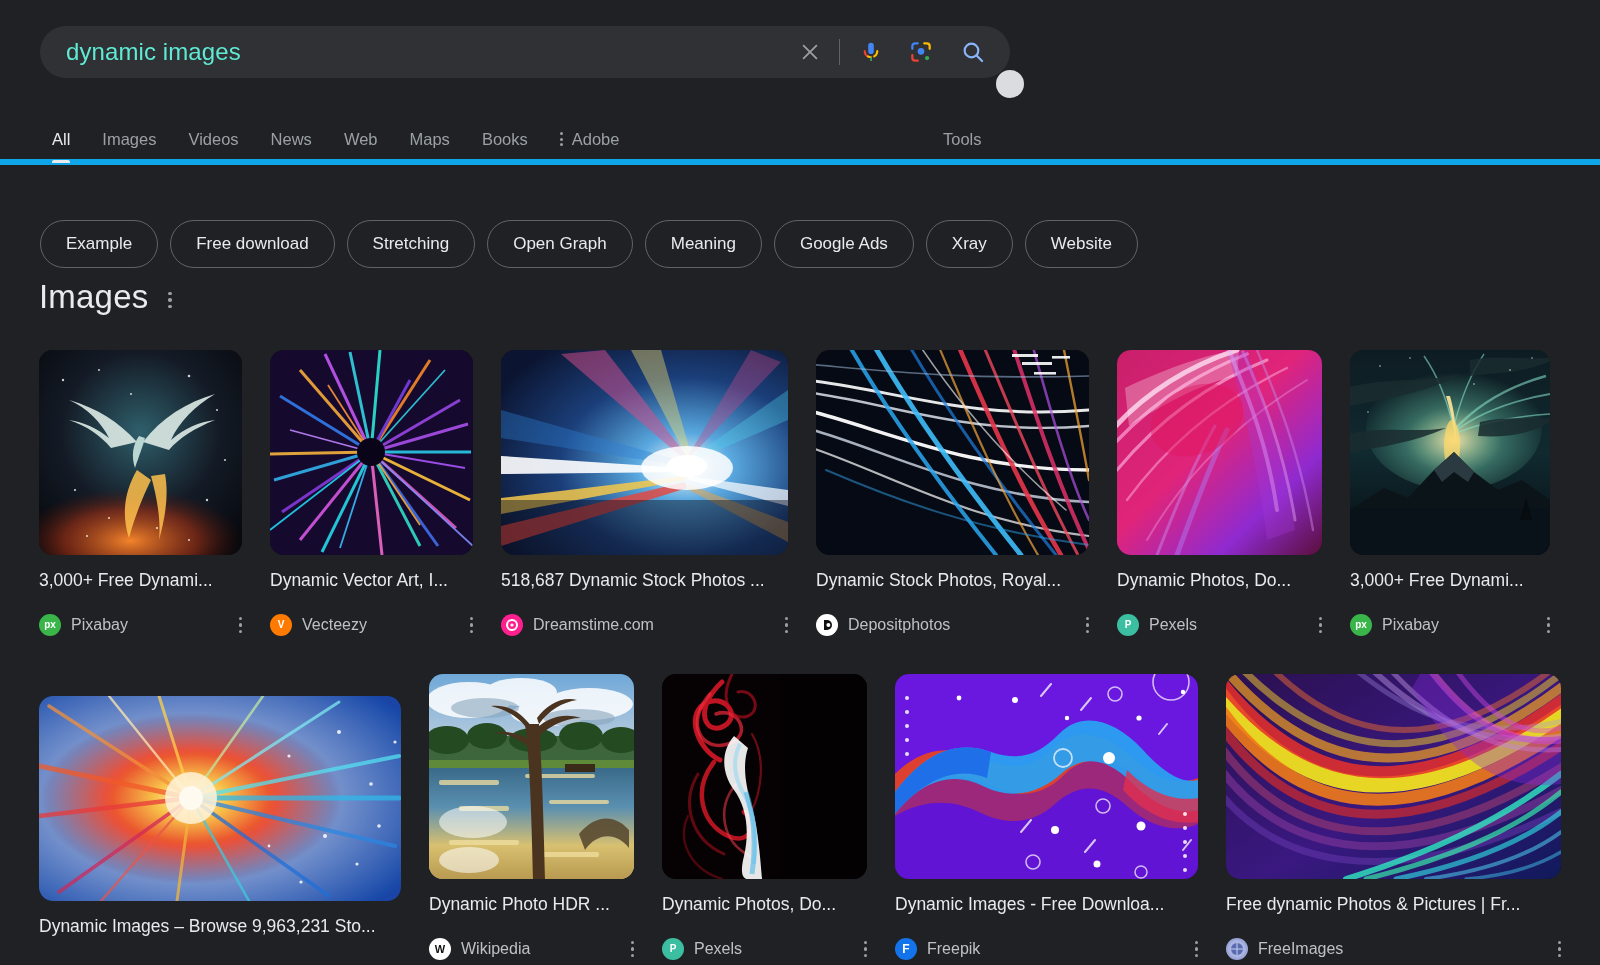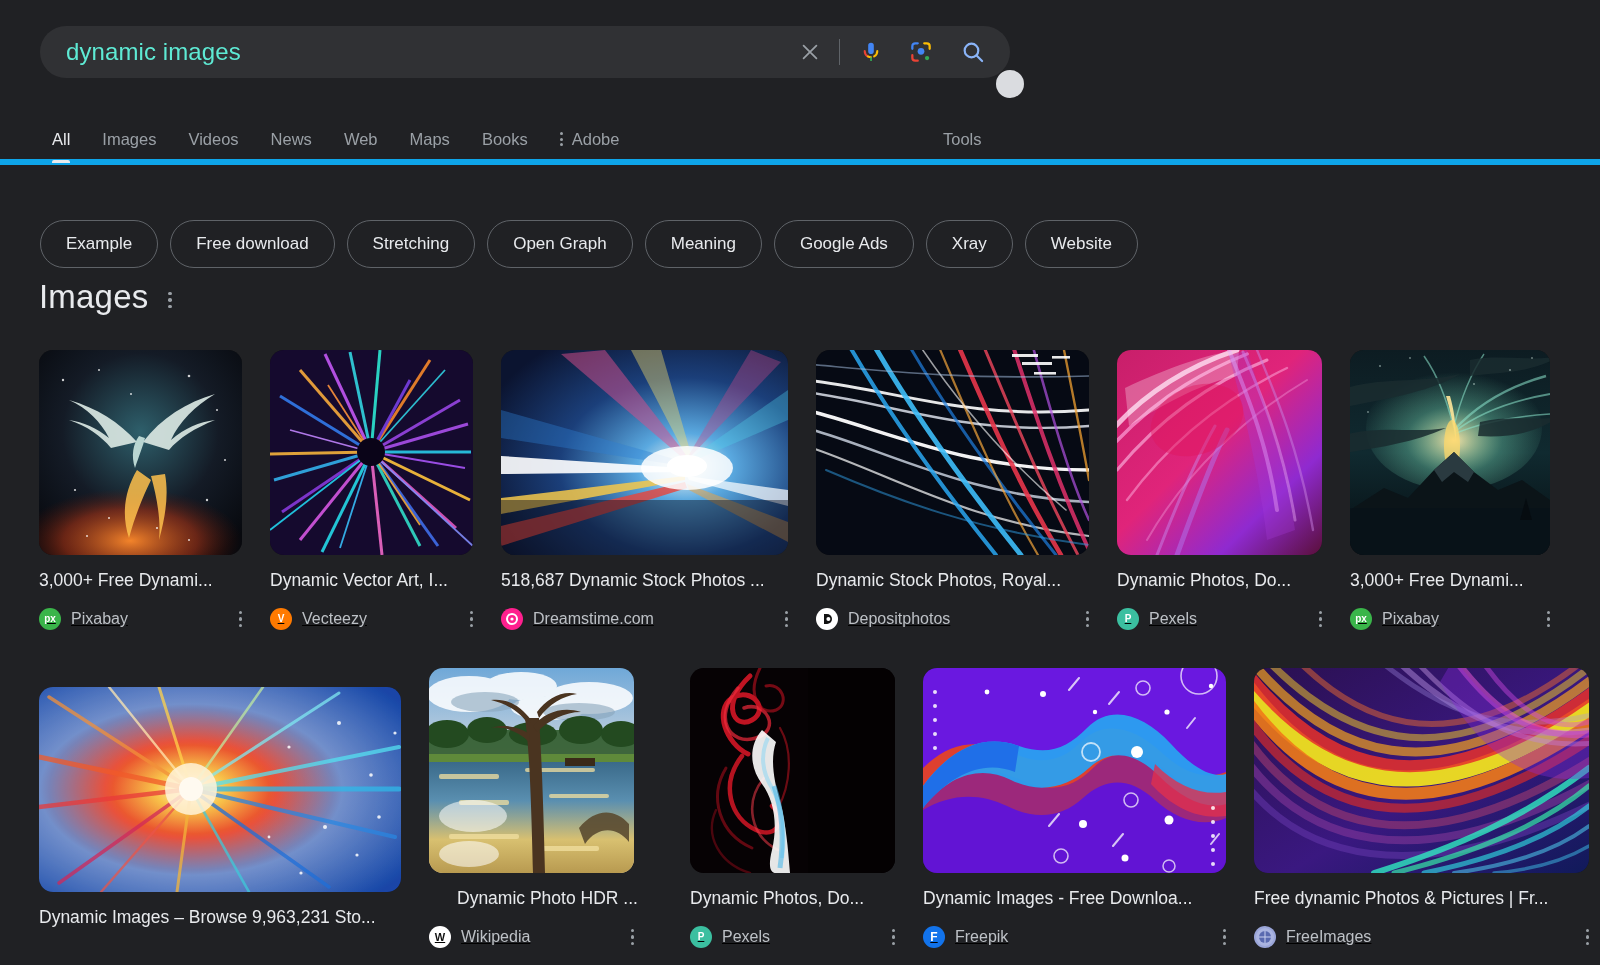--- a/index.html
+++ b/index.html
@@ -92,22 +92,22 @@
     border-radius: 14px; overflow: hidden;
     position: relative; background: #111;
   }
   .card-title {
     margin-top: 15px;
     color: #e8eaed; font-size: 17.5px;
     white-space: nowrap; overflow: hidden; text-overflow: ellipsis;
     line-height: 1.25;
   }
   .card-src {
-    margin-top: 16px;
-    display: flex; align-items: center; gap: 10px; text-decoration: underline;
+    margin-top: 22px;
+    display: flex; align-items: center; gap: 10px;
   }
   .favicon {
     width: 22px; height: 22px; border-radius: 50%;
     flex: 0 0 auto; display: flex; align-items: center; justify-content: center;
     font-size: 10px; font-weight: bold; color: #fff;
     font-family: "Liberation Sans", sans-serif; overflow: hidden;
   }
   .src-name {
     color: #bdc1c6; font-size: 16px; flex: 1 1 auto;
     white-space: nowrap; overflow: hidden; text-overflow: ellipsis;
@@ -657,21 +657,21 @@
             <path d="M96 50 C100 80 102 120 104 205 L116 205 C114 120 112 80 110 50 Z"></path>
             <path d="M104 58 C116 44 134 38 152 44 C136 44 120 52 108 64 Z"></path>
             <path d="M102 52 C92 38 78 30 62 32 C78 36 92 44 100 58 Z"></path>
             <path d="M108 44 C118 30 134 22 148 26 C134 28 120 36 110 50 Z"></path>
             <path d="M101 66 C88 58 74 56 62 60 C76 58 90 64 100 74 Z"></path>
           </g>
           <path d="M150 160 C166 140 186 140 200 156 L200 174 C188 158 168 158 156 176 Z" fill="#5a4a30" opacity=".9"></path>
           <rect x="136" y="90" width="30" height="8" fill="#3a2a18"></rect>
         </svg>
       </div>
-      <div class="card-title" style="width:205px;margin-left:28px;">Dynamic Photo HDR ...</div>
+      <div class="card-title" style="width:205px;">Dynamic Photo HDR ...</div>
       <div class="card-src" style="width:205px;">
         <span class="favicon" style="background:#ffffff;color:#111;font-size:11px;">W</span>
         <span class="src-name">Wikipedia</span>
         <span class="kebab-card">
             <i></i>
             <i></i>
             <i></i>
           </span>
       </div>
     </div>

